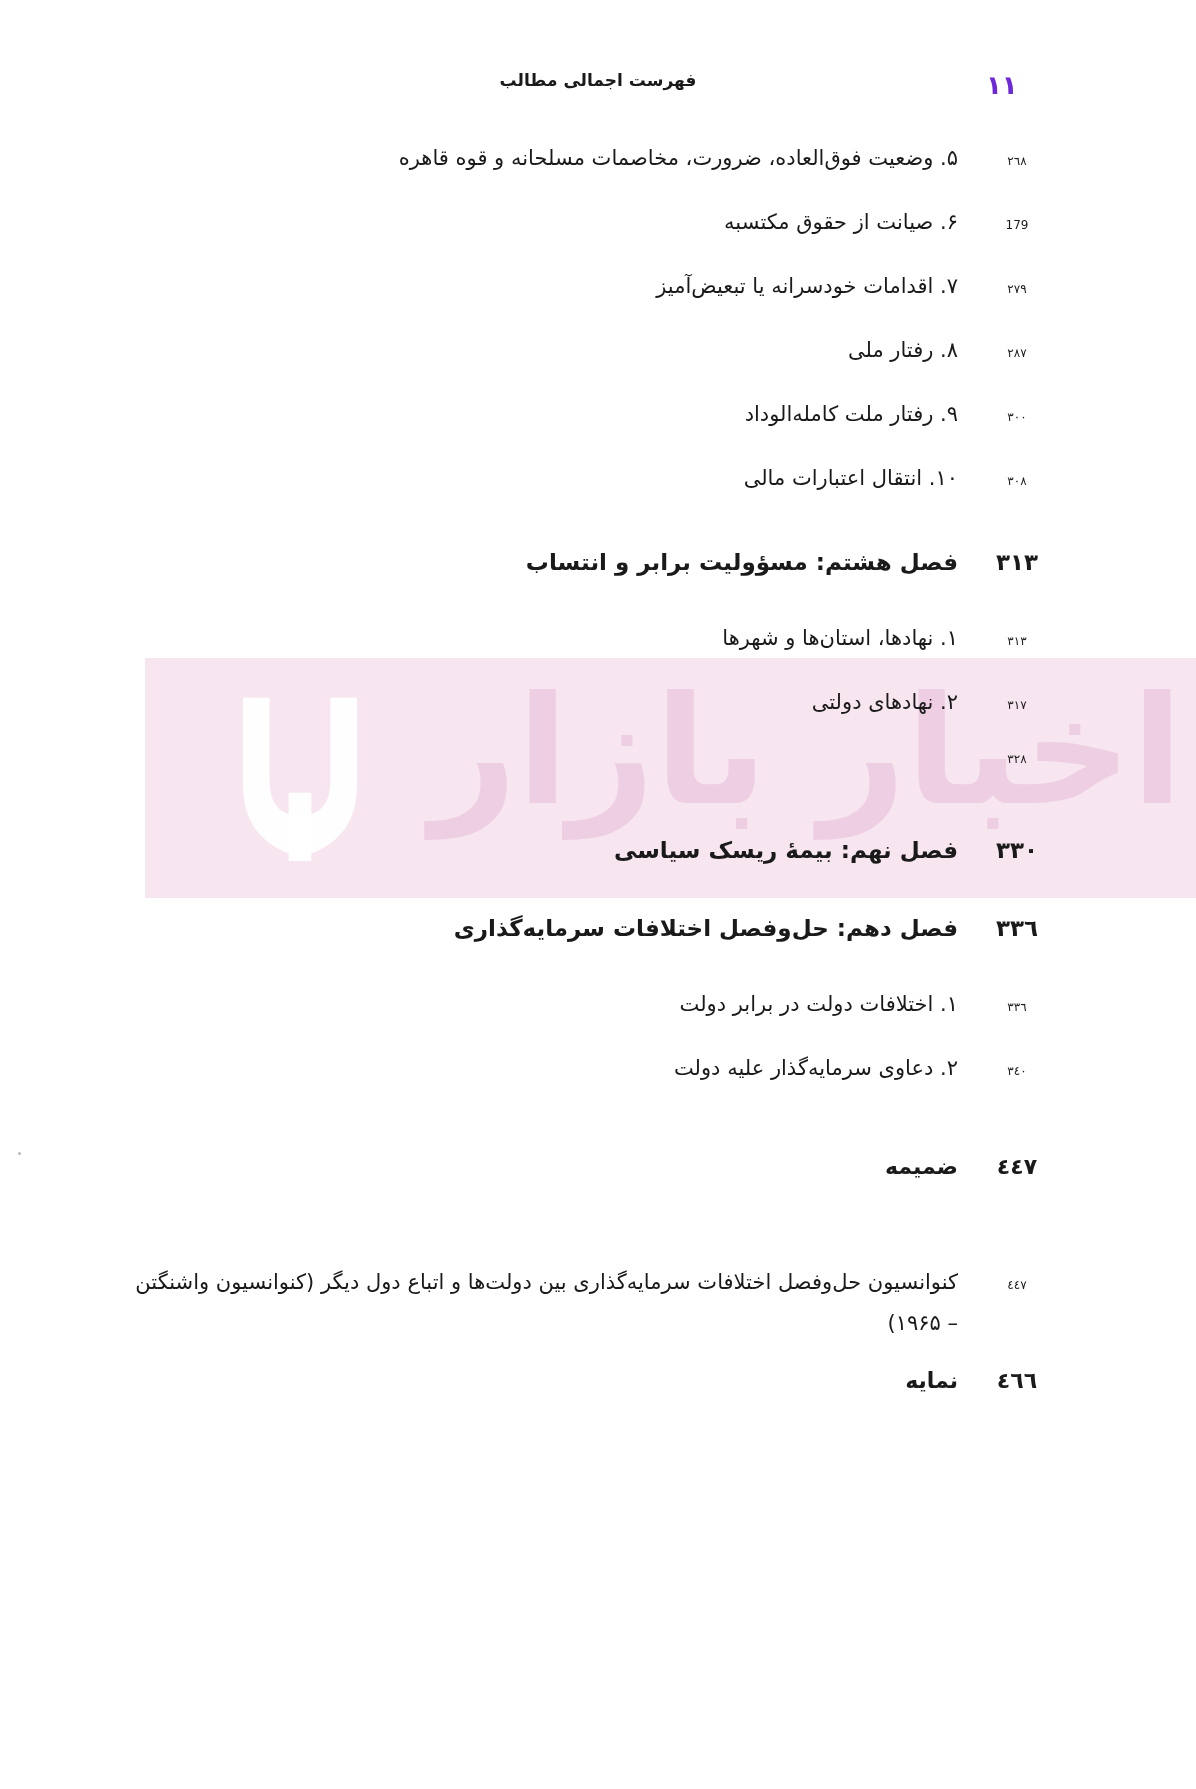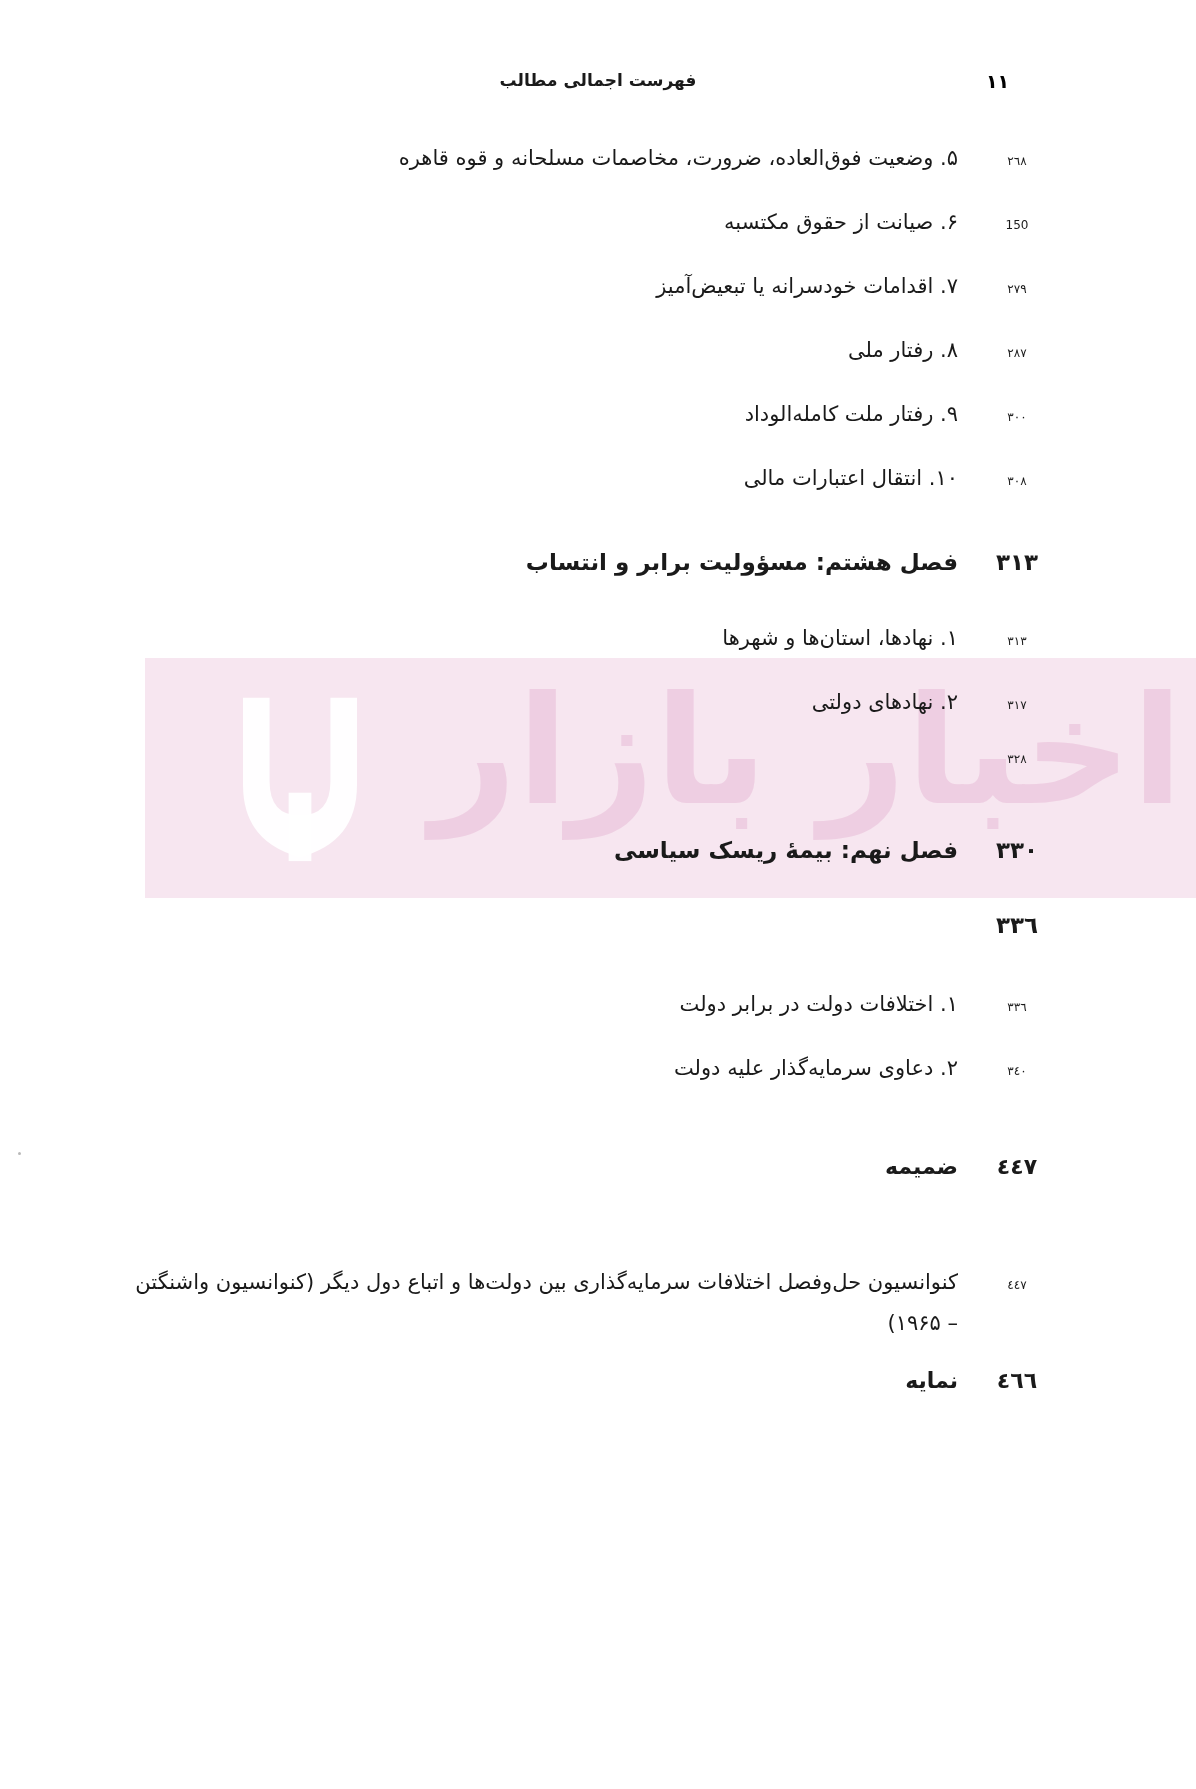--- a/index.html
+++ b/index.html
@@ -26,23 +26,23 @@
   
   .page-header {
     display: flex;
     flex-direction: row;
     align-items: baseline;
     justify-content: flex-start;
     height: 46px;
     position: relative;
   }
   .header-folio {
-    font-size: 19px;
-    font-weight: 700;
-    color: #000000;
+    font-size: 26px;
+    font-weight: 700;
+    color: #6d28d9;
     width: 90px;
     text-align: right;
     padding-right: 70px;
     box-sizing: border-box;
     direction: ltr;
   }
   .header-title {
     position: absolute;
     left: 0;
     right: 0;
@@ -174,21 +174,21 @@
   <div class="tiny-dot"></div>
 
   <div class="toc">
 
     <div class="row entry">
       <div class="pg">٢٦٨</div>
       <div class="txt">۵. وضعیت فوق‌العاده، ضرورت، مخاصمات مسلحانه و قوه قاهره</div>
     </div>
 
     <div class="row entry">
-      <div class="pg">150</div>
+      <div class="pg">179</div>
       <div class="txt">۶. صیانت از حقوق مکتسبه</div>
     </div>
 
     <div class="row entry">
       <div class="pg">٢٧٩</div>
       <div class="txt">۷. اقدامات خودسرانه یا تبعیض‌آمیز</div>
     </div>
 
     <div class="row entry">
       <div class="pg">٢٨٧</div>
@@ -228,20 +228,21 @@
 
     <div class="spacer-sm"></div>
 
     <div class="row chapter">
       <div class="pg">٣٣٠</div>
       <div class="txt">فصل نهم: بیمۀ ریسک سیاسی</div>
     </div>
 
     <div class="row chapter">
       <div class="pg">٣٣٦</div>
+      <div class="txt">فصل دهم: حل‌وفصل اختلافات سرمایه‌گذاری</div>
     </div>
 
     <div class="row entry">
       <div class="pg">٣٣٦</div>
       <div class="txt">۱. اختلافات دولت در برابر دولت</div>
     </div>
 
     <div class="row entry">
       <div class="pg">٣٤٠</div>
       <div class="txt">۲. دعاوی سرمایه‌گذار علیه دولت</div>

